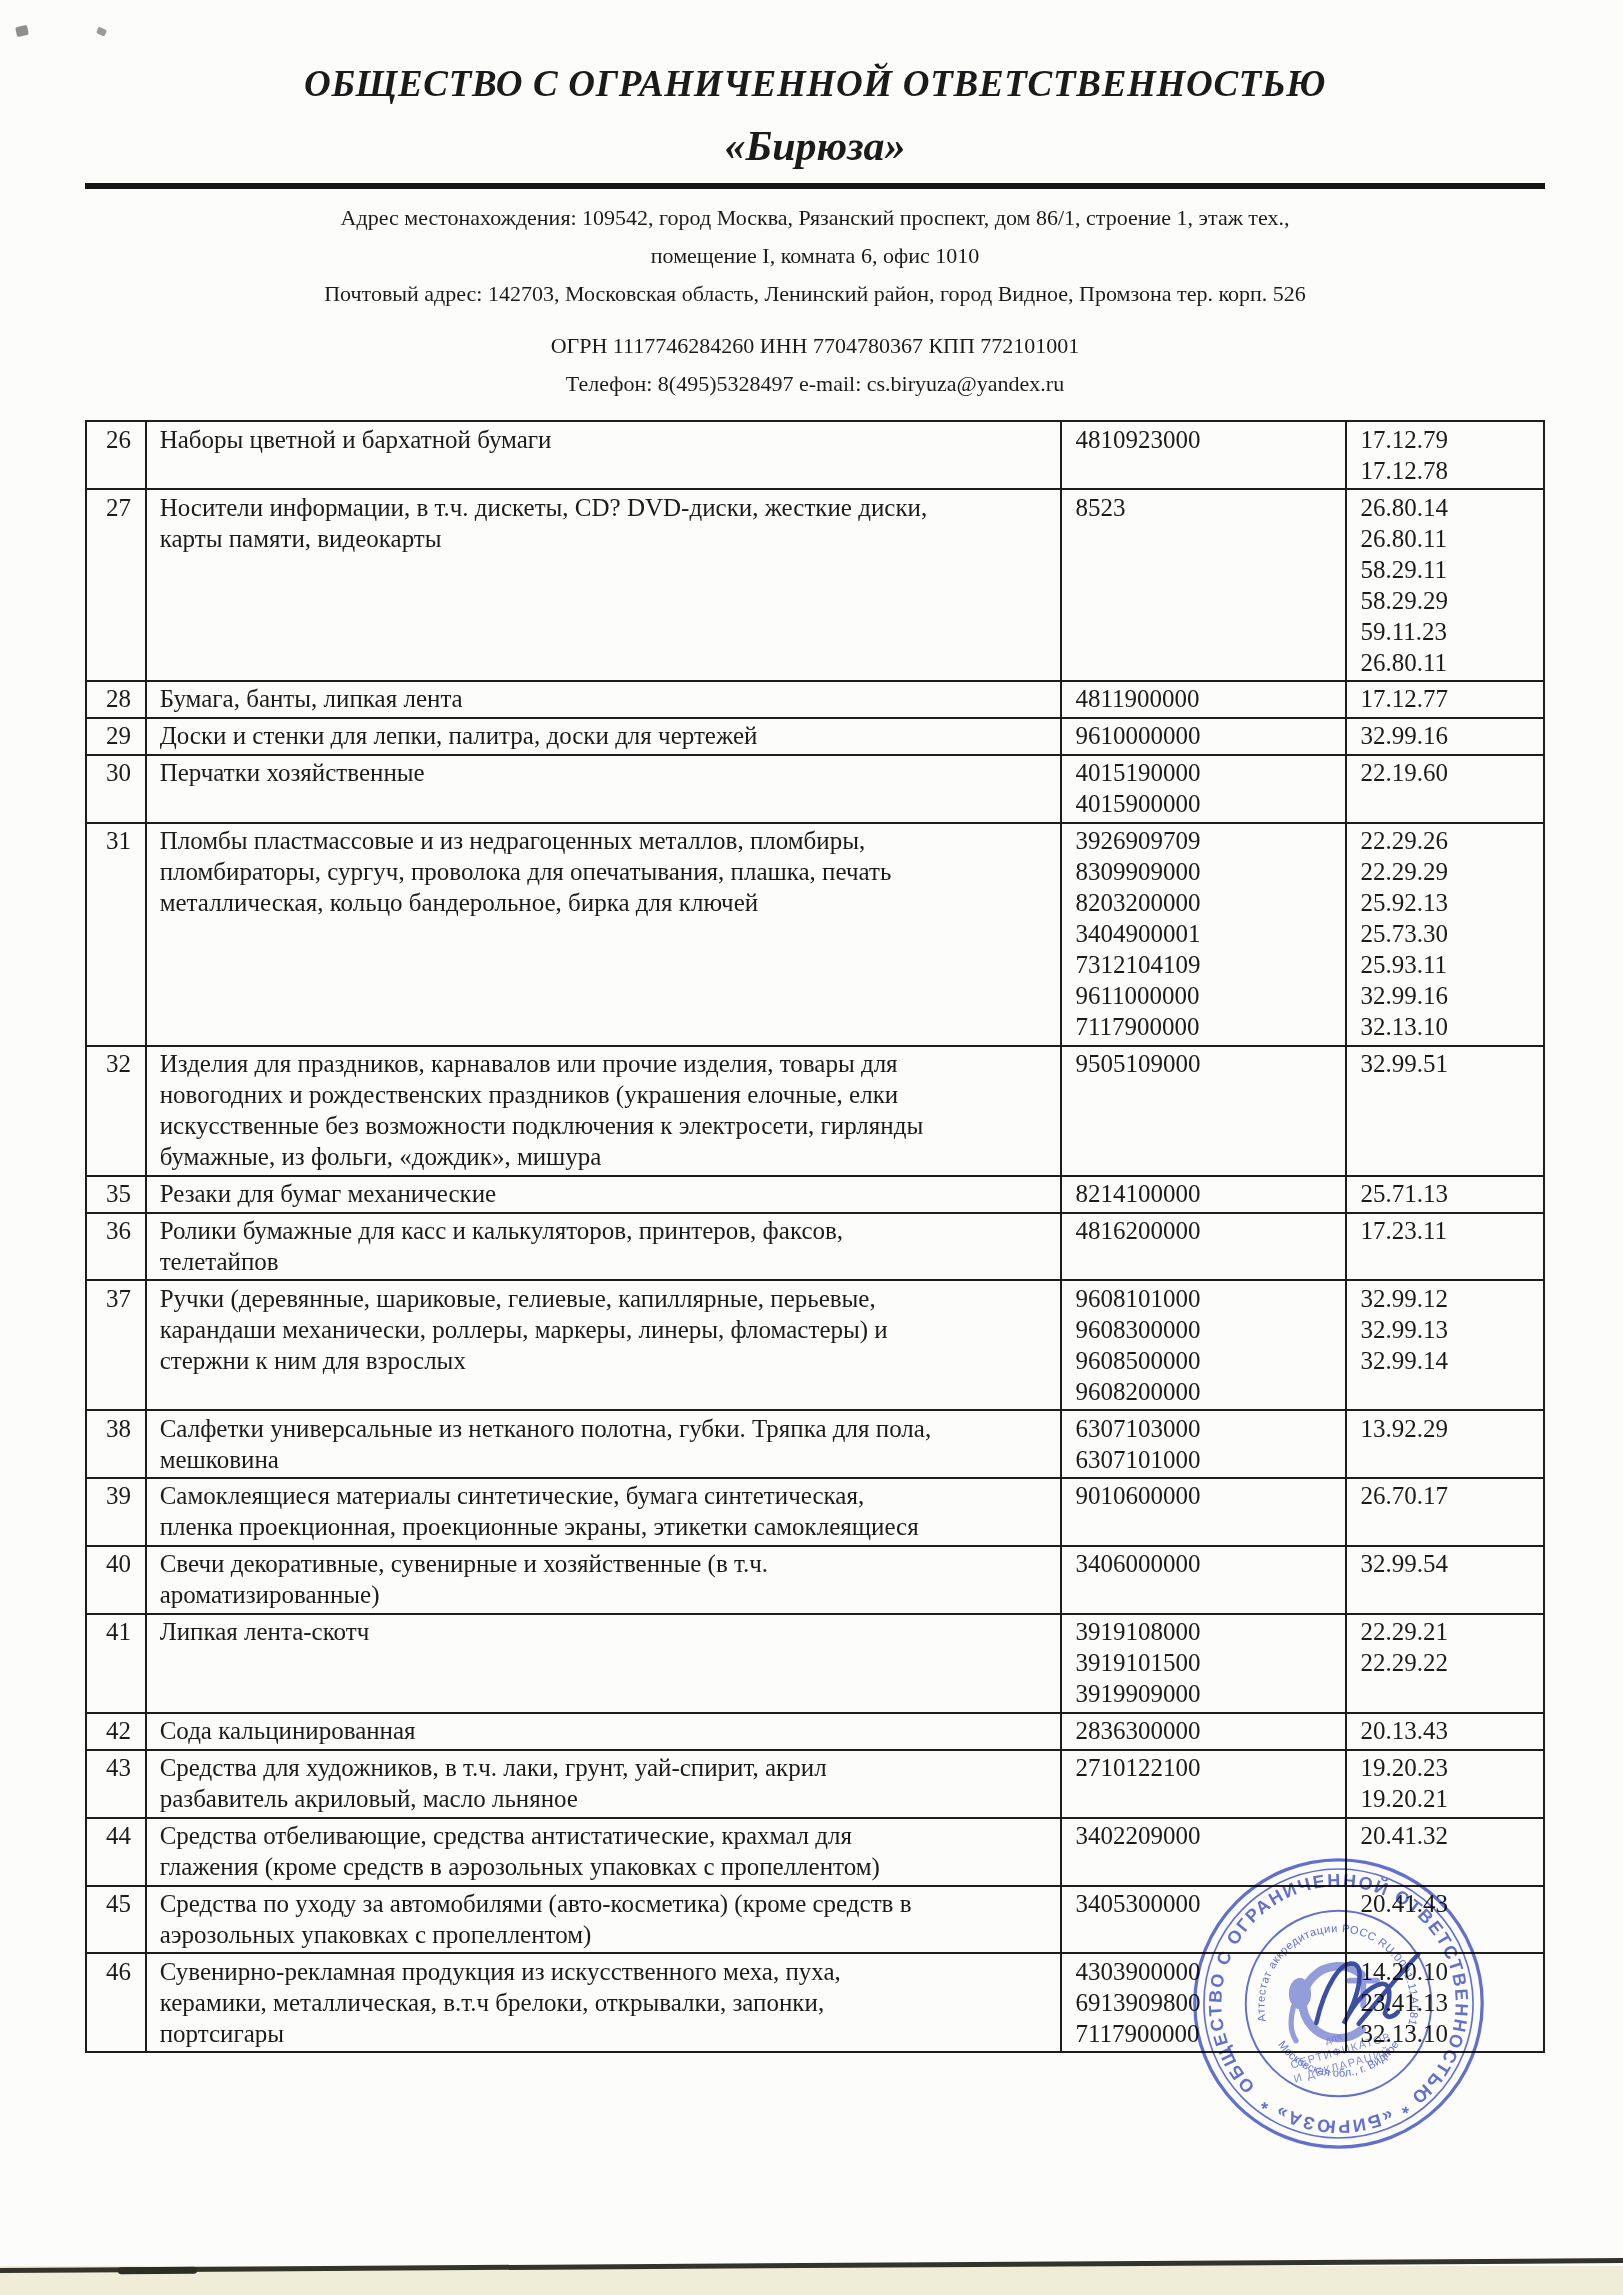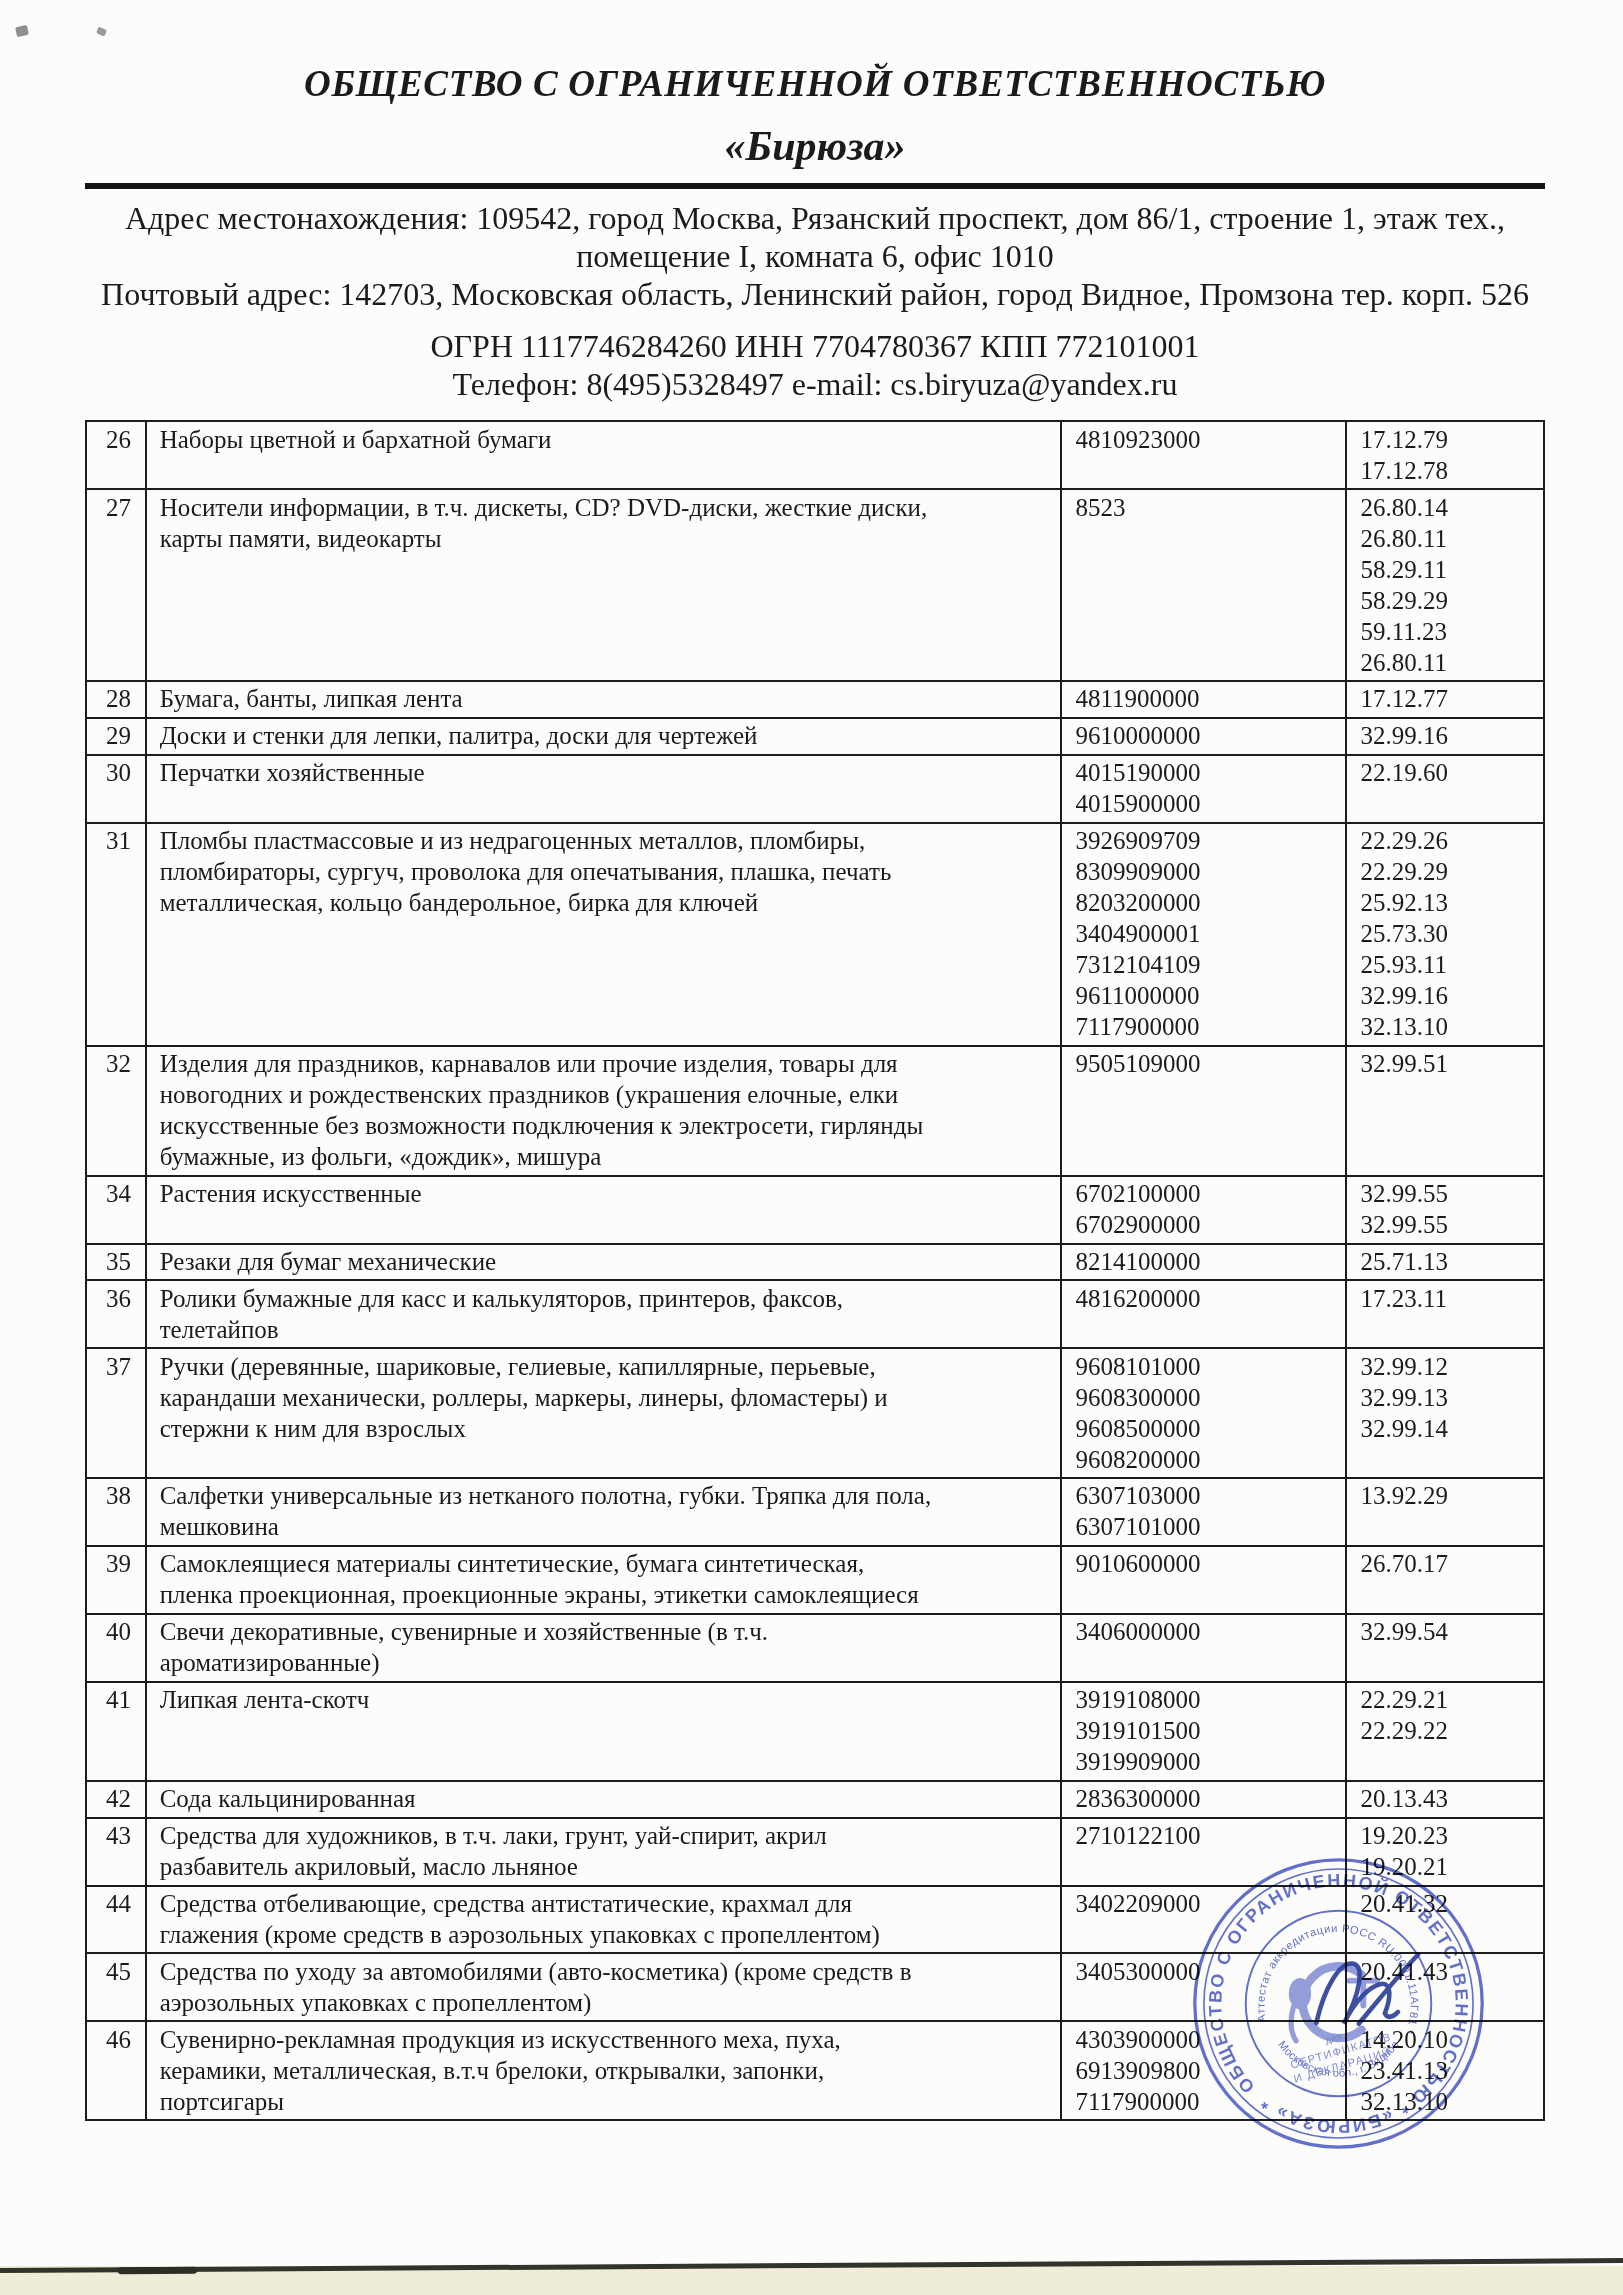--- a/index.html
+++ b/index.html
@@ -7,21 +7,21 @@
     position:relative; width:1623px; height:2295px;
     background:#fcfcfa; overflow:hidden;
     font-family:"Liberation Serif","DejaVu Serif",serif;
     color:#1b1b1b;
   }
   .content{position:absolute; left:85px; top:0; width:1460px;}
   .hdr{text-align:center;}
   .company-line1{margin:62px 0 0 0; font-size:37px; font-weight:bold; font-style:italic; letter-spacing:0.7px;}
   .company-line2{margin:17px 0 0 0; font-size:42px; font-weight:bold; font-style:italic;}
   .rule{height:5.9px; background:#141414; margin-top:13px;}
-  .addr{margin:0; font-size:32px; line-height:38px;}
+  .addr{margin:0; font-size:22px; line-height:38px;}
   .addr.first{margin-top:10.5px;}
   .addr.gap-below{margin-bottom:14px;}
   .addr.gap-above{margin-top:11px;}
 
   table.goods{border-collapse:collapse; width:100%; margin-top:17px; table-layout:fixed;}
   col.c1{width:58px;} col.c2{width:890px;} col.c3{width:277px;} col.c4{width:192px;}
   table.goods td{
     border:2px solid #1d1d1d;
     vertical-align:top;
     font-size:25px; line-height:31px;
@@ -179,34 +179,20 @@
               <div class="cell-line">Изделия для праздников, карнавалов или прочие изделия, товары для</div>
               <div class="cell-line">новогодних и рождественских праздников (украшения елочные, елки</div>
               <div class="cell-line">искусственные без возможности подключения к электросети, гирлянды</div>
               <div class="cell-line">бумажные, из фольги, «дождик», мишура</div>
             </td>
             <td class="c-code">
               <div class="cell-line">9505109000</div>
             </td>
             <td class="c-okpd">
               <div class="cell-line">32.99.51</div>
-            </td>
-          </tr>
-          <tr>
-            <td class="c-num">34</td>
-            <td class="c-desc">
-              <div class="cell-line">Растения искусственные</div>
-            </td>
-            <td class="c-code">
-              <div class="cell-line">6702100000</div>
-              <div class="cell-line">6702900000</div>
-            </td>
-            <td class="c-okpd">
-              <div class="cell-line">32.99.55</div>
-              <div class="cell-line">32.99.55</div>
             </td>
           </tr>
           <tr>
             <td class="c-num">35</td>
             <td class="c-desc">
               <div class="cell-line">Резаки для бумаг механические</div>
             </td>
             <td class="c-code">
               <div class="cell-line">8214100000</div>
             </td>

